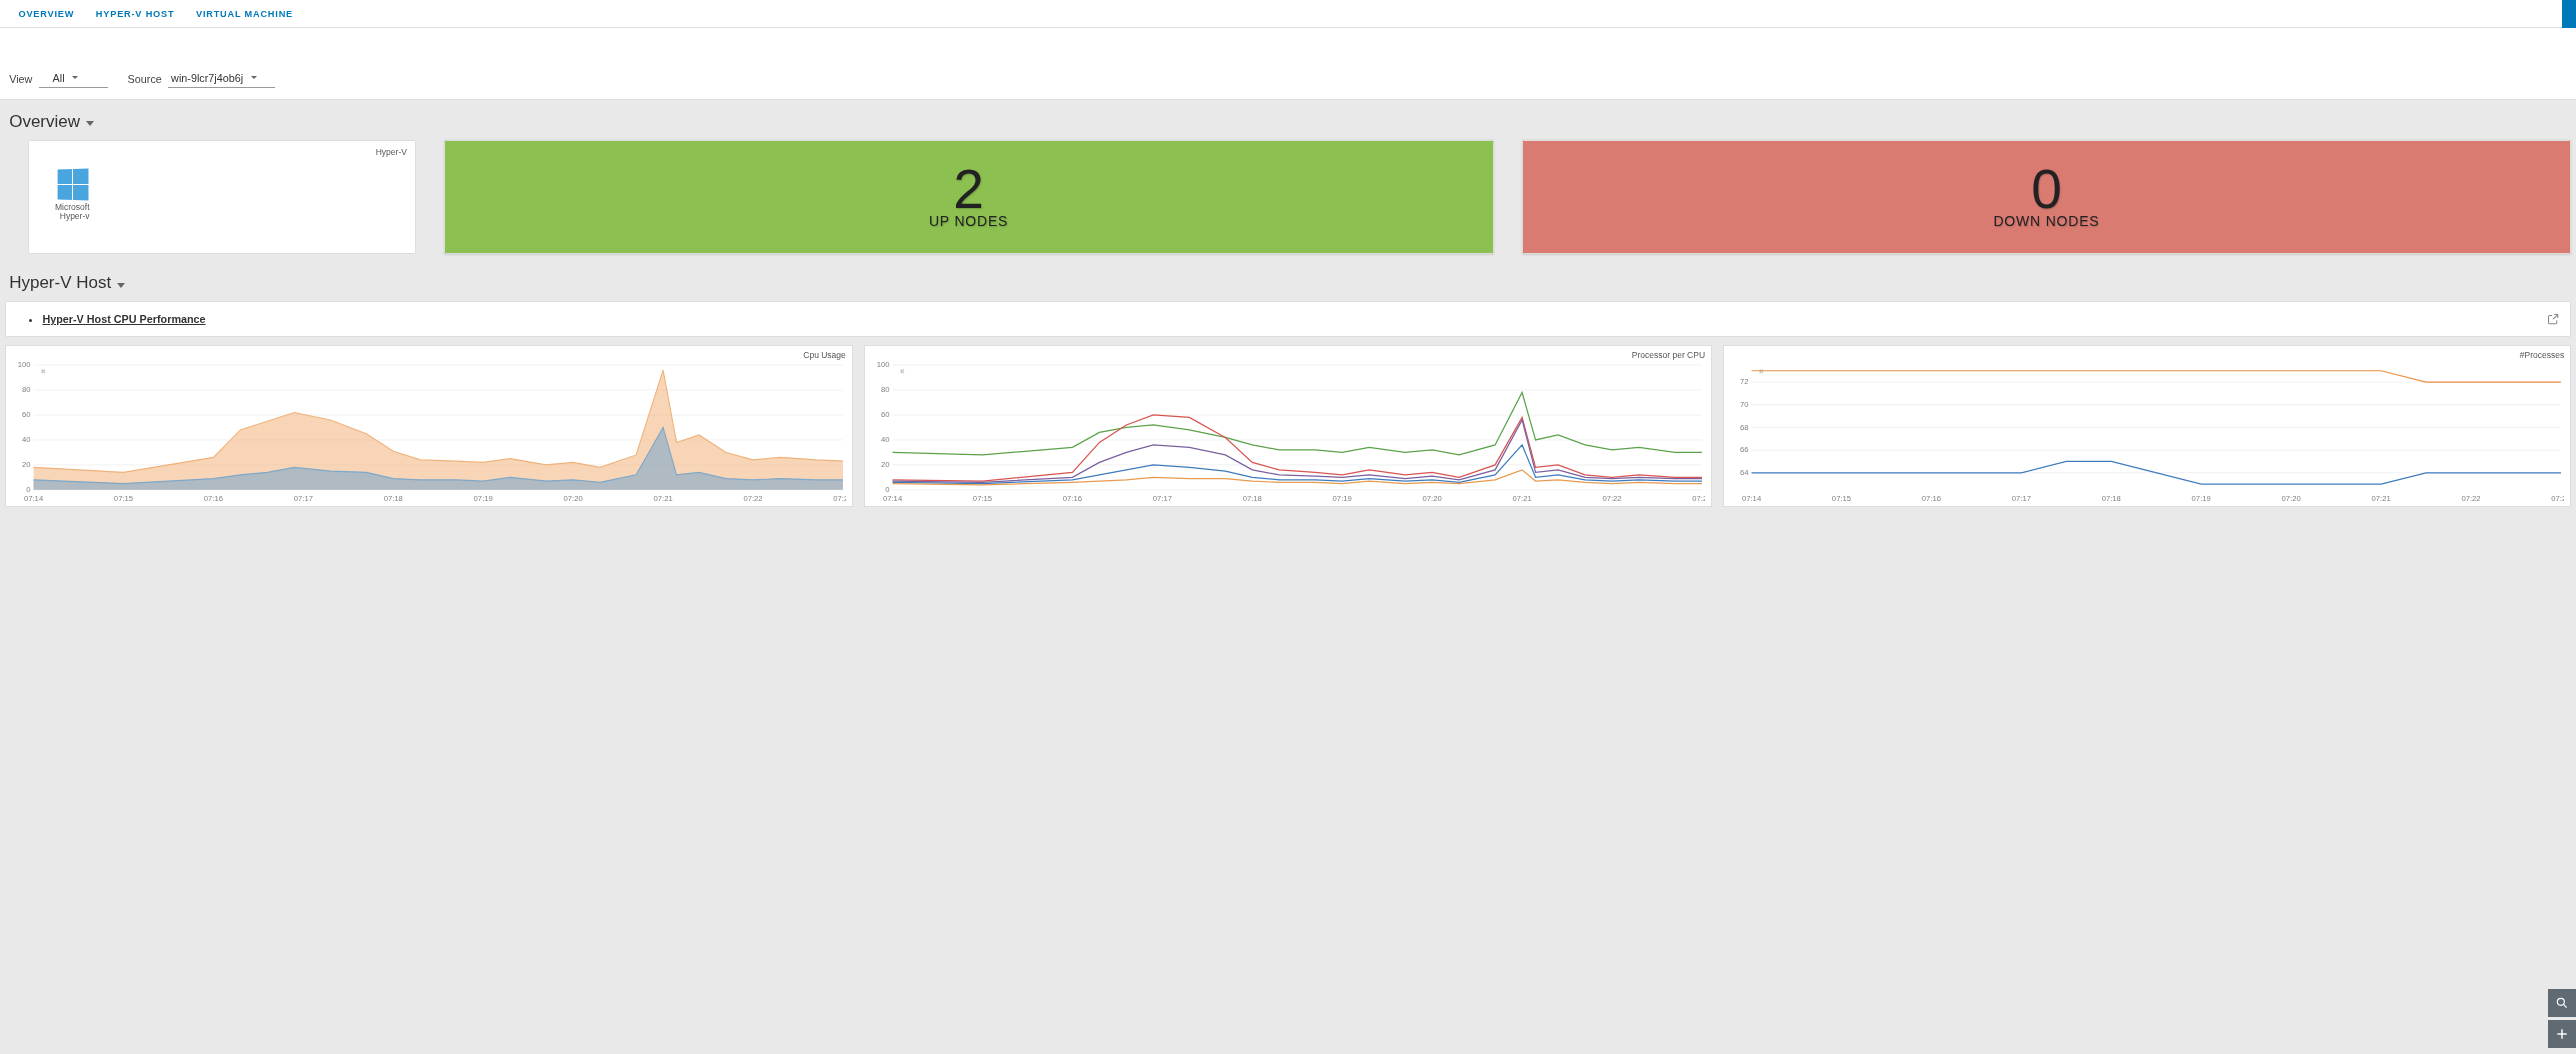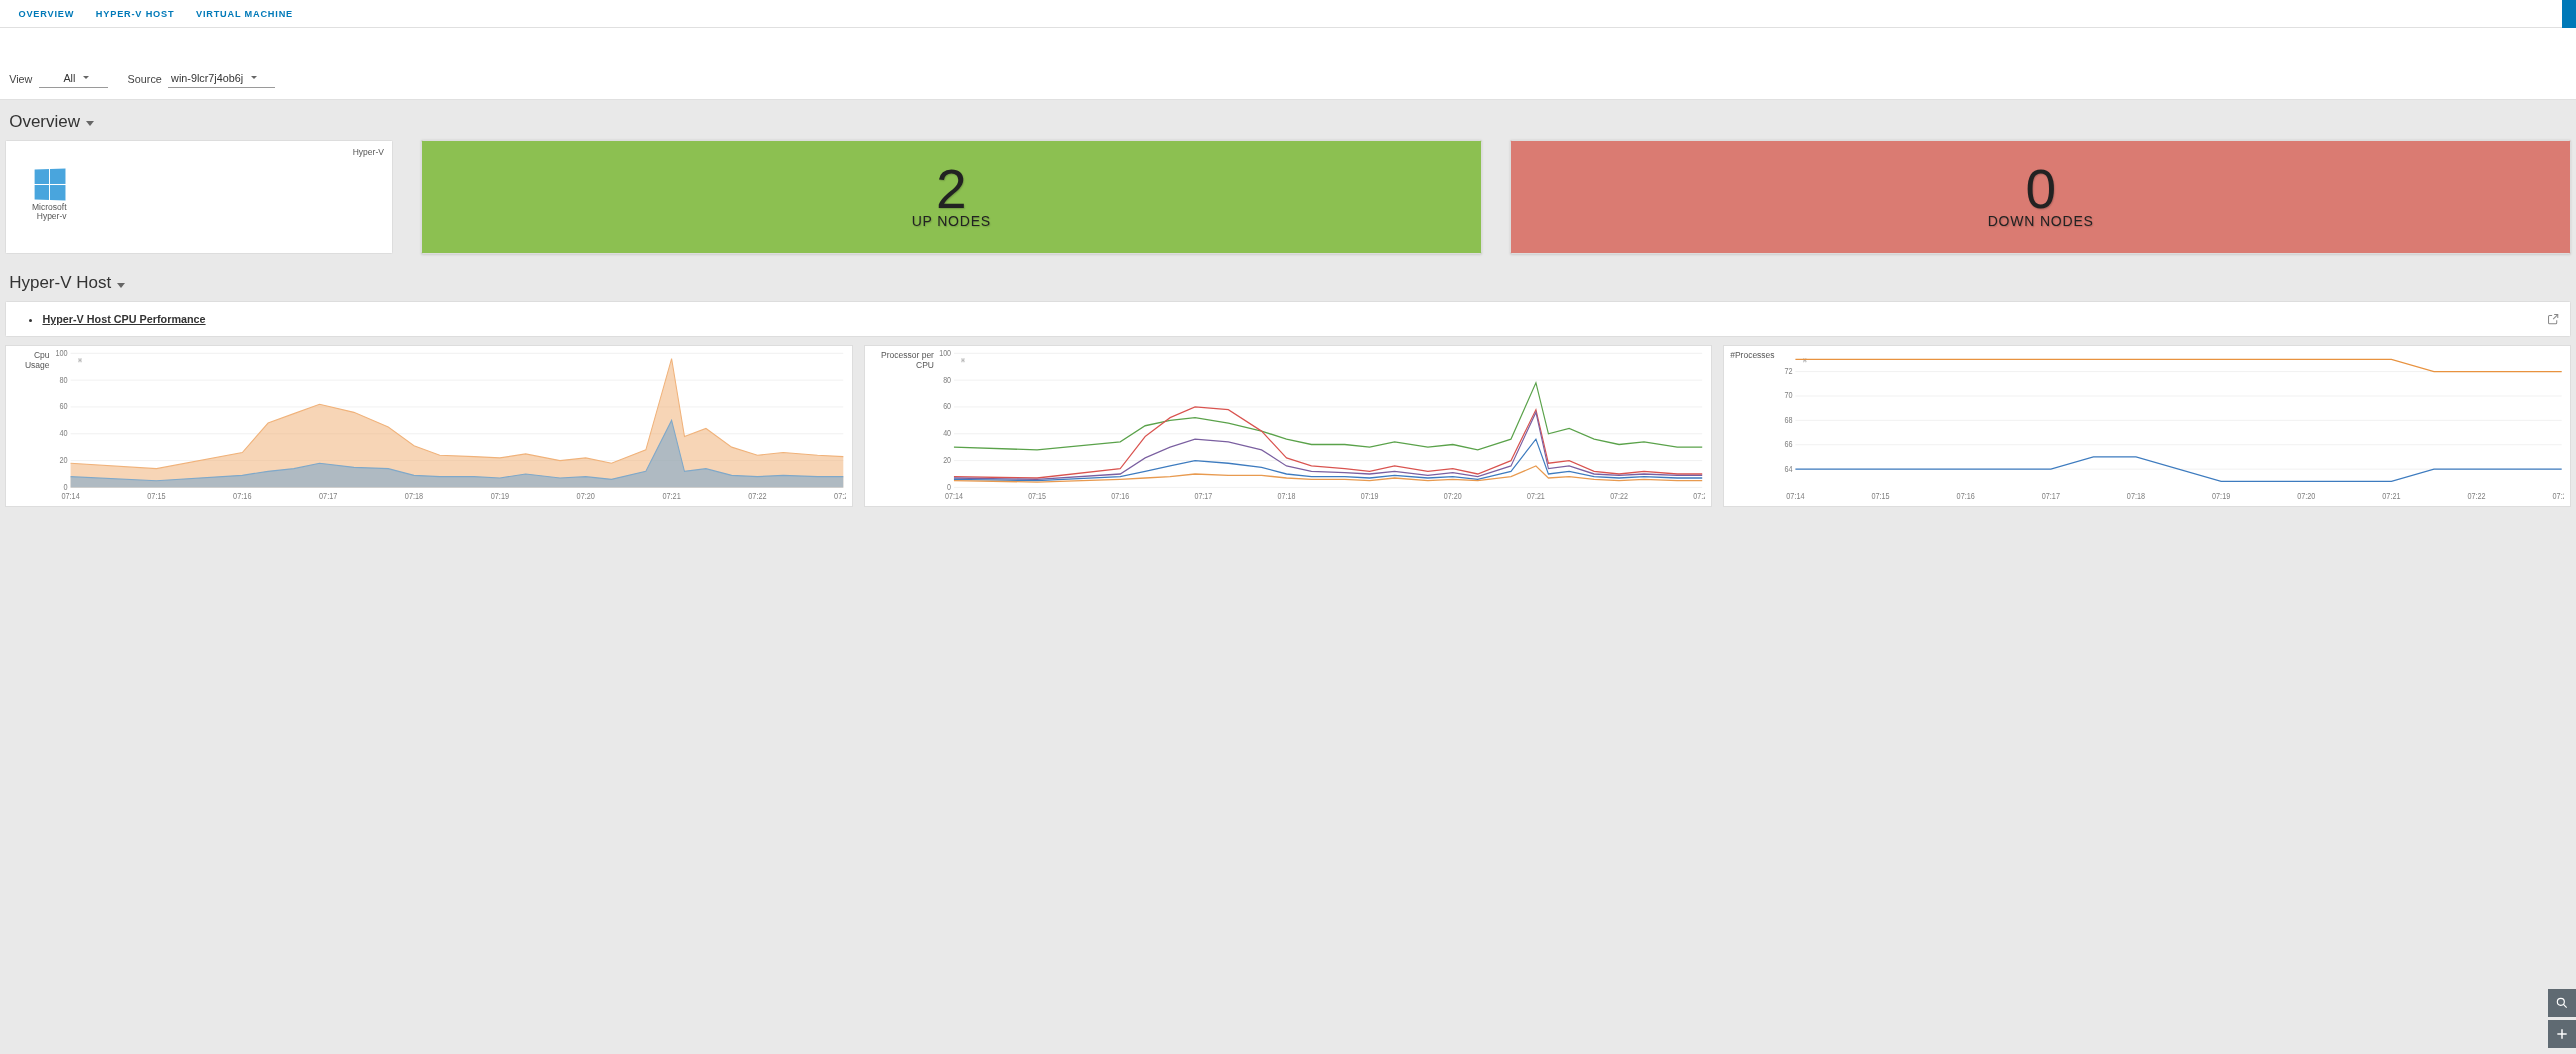--- a/index.html
+++ b/index.html
@@ -54,21 +54,21 @@
     border: none;
     border-bottom: 0.8px solid #9a9a9a;
     padding: 3.1px 18.5px 3.1px 3.1px;
     font-size: 10.8px;
     background: #fff;
     min-width: 69px;
     position: relative;
     cursor: pointer;
     display: flex;
     align-items: center;
-    justify-content: flex-end;
+    justify-content: center;
     gap: 7.7px;
   }
   .filter-select.wide { min-width: 100px; }
   .chev {
     width: 0; height: 0;
     border-left: 3.9px solid transparent;
     border-right: 3.9px solid transparent;
     border-top: 3.9px solid #666;
   }
 
@@ -92,20 +92,21 @@
     border-top: 5.4px solid #666;
     margin-top: 3.1px;
   }
 
   
   .overview-row {
     display: flex;
     gap: 28px;
     padding: 0 4.6px 7.7px 4.6px;
     align-items: stretch;
+    margin-left: 23px;
   }
   .card {
     background: #fff;
     border: 0.8px solid #ddd;
     border-radius: 1.5px;
     position: relative;
   }
   .info-card {
     flex: 0 0 388px;
     padding: 6.2px 7.7px 7.7px 7.7px;
@@ -190,20 +191,21 @@
     display: flex;
     gap: 10.8px;
     padding: 7.7px 4.6px 0 4.6px;
   }
   .chart-card {
     flex: 1 1 0;
     background: #fff;
     border: 0.8px solid #ddd;
     padding: 4.6px 6.2px 3.1px 6.2px;
     display: flex;
+    flex-direction: column;
     height: 162px;
     position: relative;
   }
   .chart-title {
     font-size: 8.5px;
     color: #555;
     text-align: right;
     padding-bottom: 1.5px;
   }
   .chart-body { flex: 1 1 auto; position: relative; }

